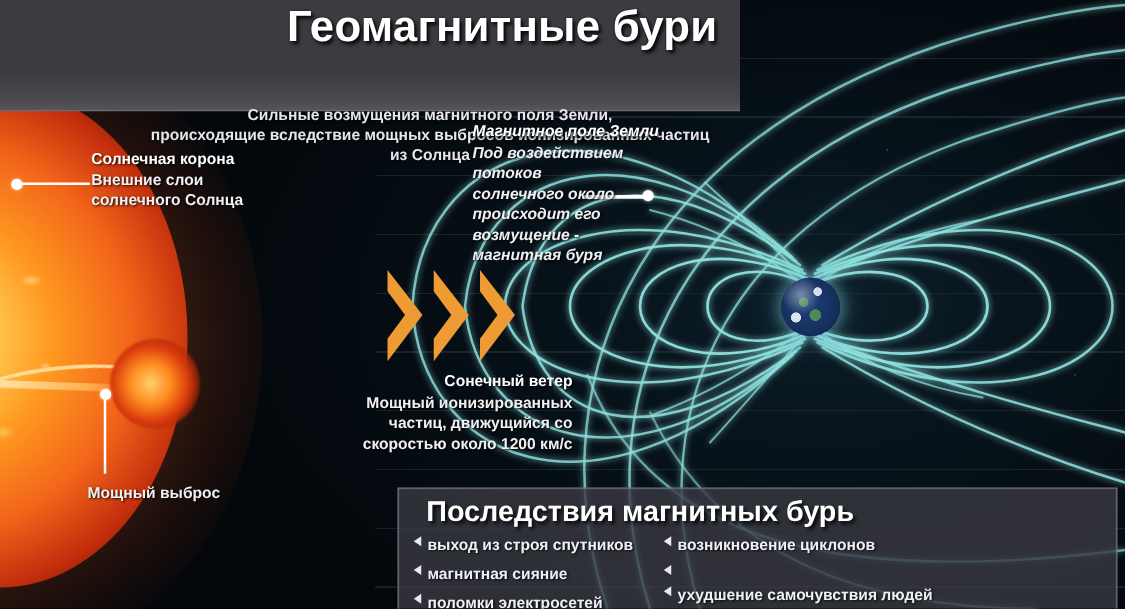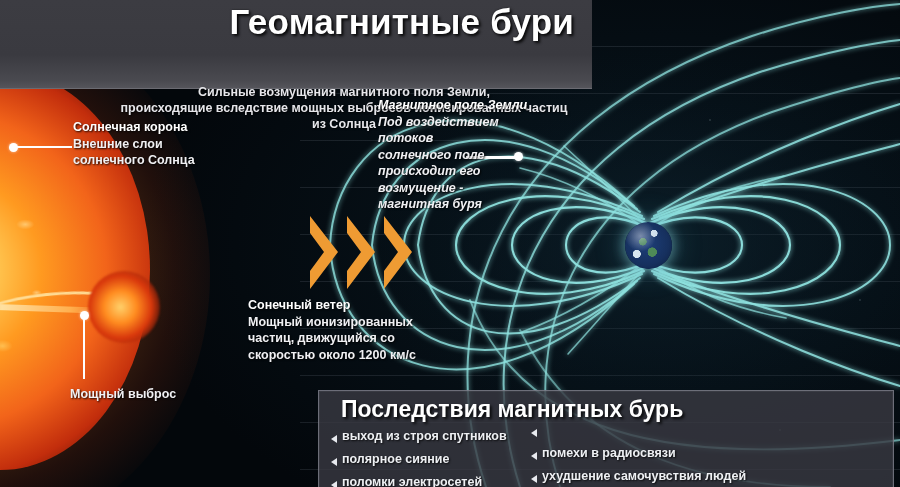--- a/index.html
+++ b/index.html
@@ -88,32 +88,32 @@
   .cons-panel{position:absolute;left:318px;top:374px;width:574px;height:108px;
     background:rgba(58,58,66,.80);
     border:1px solid rgba(160,163,175,.55);
     box-shadow:inset 0 0 0 1px rgba(255,255,255,.05);margin-top:16px;}
   .cons-title{position:absolute;left:22px;top:5px;color:#fff;font-weight:bold;font-size:23px;
     text-shadow:2px 2px 3px rgba(0,0,0,.85);}
   .cons-cols{position:absolute;left:12px;top:38px;right:8px;display:flex;}
   .cons-col{display:flex;flex-direction:column;gap:9px;}
   .cons-col.c1{width:200px;}
   .cons-col.c2{width:330px;}
-  .cons-item{display:flex;align-items:flex-end;gap:5px;color:#eef0f3;font-size:12.5px;
+  .cons-item{display:flex;align-items:flex-start;gap:5px;color:#eef0f3;font-size:12.5px;
     font-weight:bold;white-space:nowrap;text-shadow:1px 1px 2px rgba(0,0,0,.8);}
   .tri{width:0;height:0;border-top:4px solid transparent;border-bottom:4px solid transparent;
     border-right:6px solid #e8eaef;flex:none;}
 
   
   .callout{position:absolute;color:#f0f0f3;font-size:12.5px;line-height:16.5px;
     font-weight:bold;text-shadow:1px 1px 2px rgba(0,0,0,.9);}
   .callout .hd{display:block;font-weight:bold;color:#fff;}
   .co-corona{left:73px;top:119px;width:180px;}
   .co-field{left:378px;top:97px;width:176px;font-style:italic;}
-  .co-wind{left:248px;top:297px;width:210px;text-align:left;}
+  .co-wind{left:248px;top:297px;width:210px;text-align:right;}
   .co-flare{left:70px;top:386px;width:200px;}
 
   .lead{position:absolute;background:#fff;}
   .dot{position:absolute;width:9px;height:9px;border-radius:50%;background:#fff;
     box-shadow:0 0 3px rgba(255,255,255,.65);}
 
   
   .chevrons{position:absolute;left:308px;top:215px;width:110px;height:75px;}
   .chev{position:absolute;top:0;width:34px;height:75px;}
   .chev svg{display:block;}
@@ -225,21 +225,21 @@
     <span class="hd">Солнечная корона</span>
     <span>Внешние слои</span><br>
     <span>солнечного Солнца</span>
   </div>
 
   <div class="lead" style="left:466px;top:156px;width:52px;height:3px;"></div>
   <div class="dot" style="left:514px;top:152px;"></div>
   <div class="callout co-field">
     <span class="hd">Магнитное поле Земли</span>
     <span>Под воздействием потоков</span><br>
-    <span>солнечного поле</span><br>
+    <span>солнечного около</span><br>
     <span>происходит его</span><br>
     <span>возмущение -</span><br>
     <span>магнитная буря</span>
   </div>
 
   <div class="callout co-wind">
     <span class="hd">Сонечный ветер</span>
     <span>Мощный ионизированных</span><br>
     <span>частиц, движущийся со</span><br>
     <span>скоростью около 1200 км/с</span>
@@ -254,34 +254,34 @@
   <div class="cons-panel">
     <div class="cons-title">Последствия магнитных бурь</div>
     <div class="cons-cols">
       <div class="cons-col c1">
         <div class="cons-item">
           <span class="tri"></span>
           <span>выход из строя спутников</span>
         </div>
         <div class="cons-item">
           <span class="tri"></span>
-          <span>полярное сияние</span>
+          <span>магнитная сияние</span>
         </div>
         <div class="cons-item">
           <span class="tri"></span>
           <span>поломки электросетей</span>
         </div>
       </div>
       <div class="cons-col c2">
         <div class="cons-item">
           <span class="tri"></span>
-        </div>
-        <div class="cons-item">
-          <span class="tri"></span>
-          <span>помехи в радиосвязи</span>
+          <span>возникновение циклонов</span>
+        </div>
+        <div class="cons-item">
+          <span class="tri"></span>
         </div>
         <div class="cons-item">
           <span class="tri"></span>
           <span>ухудшение самочувствия людей</span>
         </div>
       </div>
     </div>
   </div>
 
 </div>

